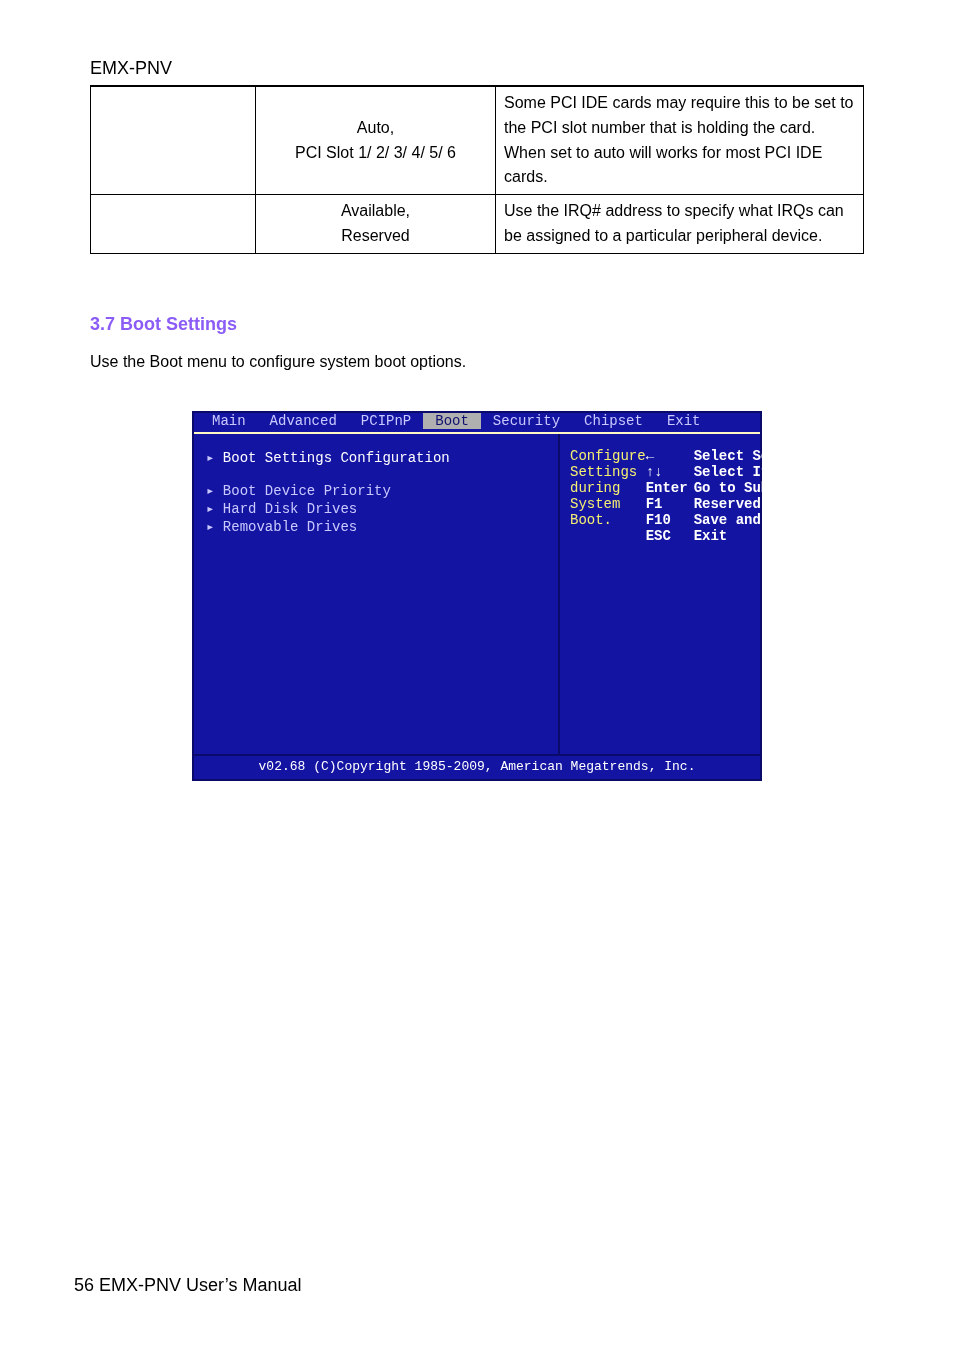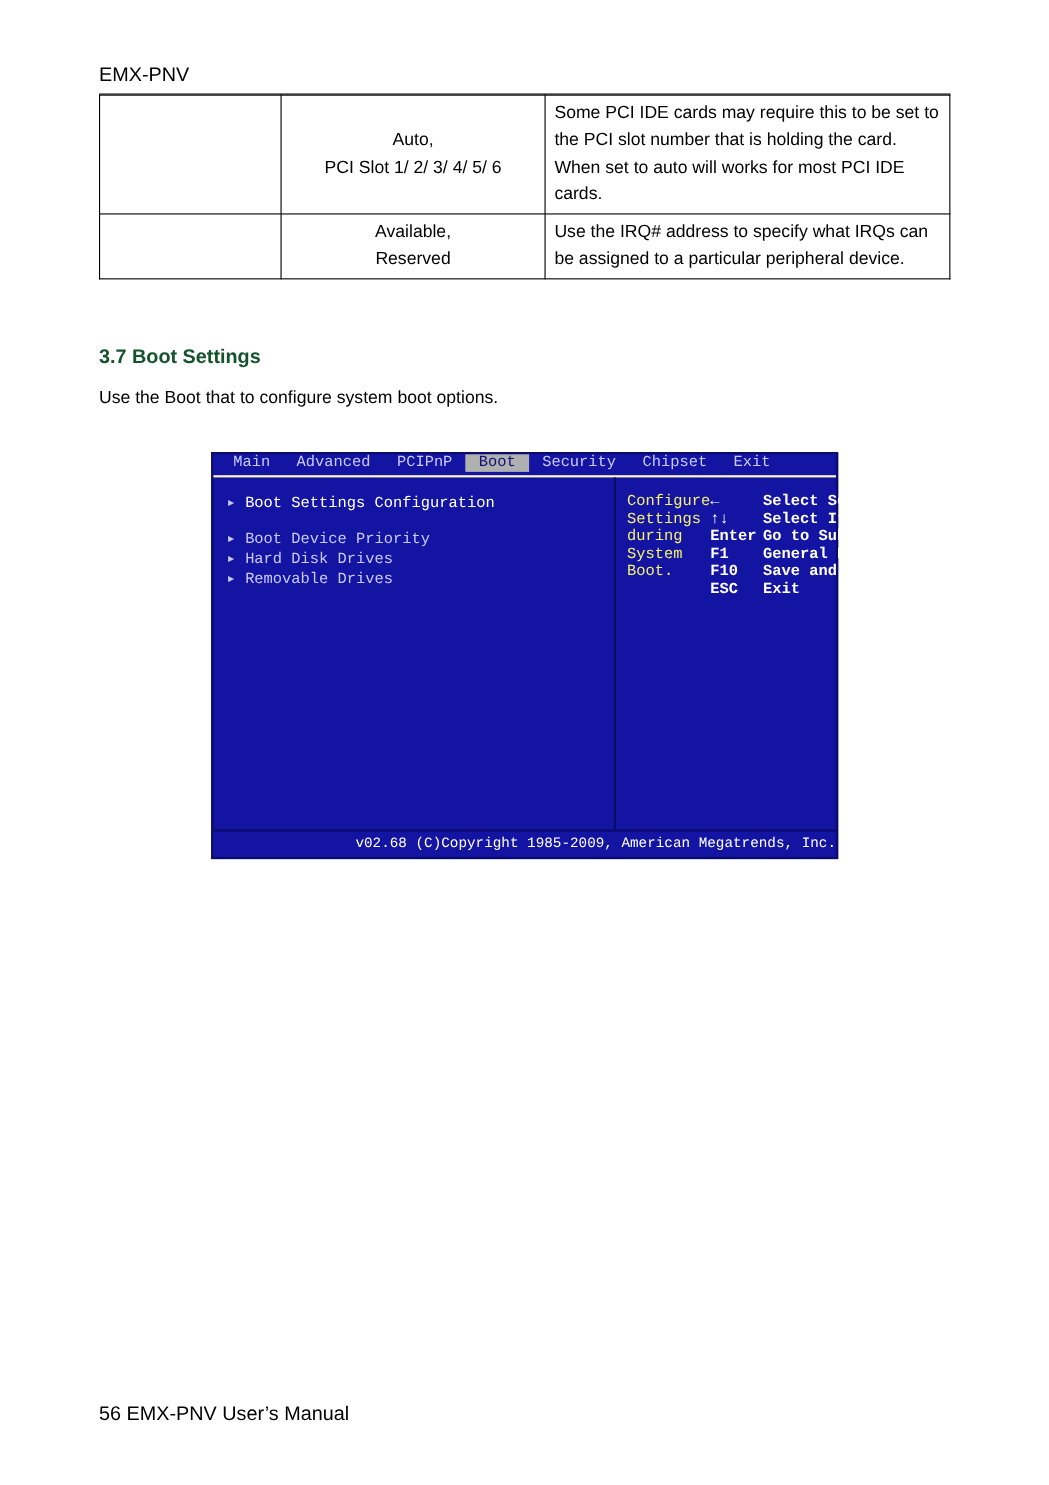--- a/index.html
+++ b/index.html
@@ -5,40 +5,40 @@
   * { box-sizing: border-box; margin: 0; padding: 0; }
   html, body { width: 954px; background: #fff; font-family: Arial, Helvetica, sans-serif; color: #000; }
   .page { width: 954px; min-height: 1350px; padding: 0 90px 0 90px; position: relative; }
   .header-title { font-size: 18px; padding-top: 58px; padding-bottom: 6px; }
   .header-rule { border: none; border-top: 1.5px solid #000; margin-bottom: 0; }
   table.desc { width: 100%; border-collapse: collapse; font-size: 16px; line-height: 1.55; }
   table.desc td { border: 1px solid #000; padding: 4px 8px; vertical-align: middle; }
   table.desc td.c0 { width: 165px; }
   table.desc td.c1 { width: 240px; text-align: center; }
   table.desc td.c2 { }
-  .section-heading { color: #14532d; font-size: 18px; font-weight: bold; margin-top: 60px; margin-bottom: 18px; }
+  .section-heading { color: #8b5cf6; font-size: 18px; font-weight: bold; margin-top: 60px; margin-bottom: 18px; }
   .section-body { font-size: 16px; margin-bottom: 40px; }
   .bios-wrap { display:flex; justify-content:center; }
   .bios { width: 570px; border: 2px solid #0a0a6a; background: #1414a3; font-family: "Courier New", monospace; font-size: 14px; color:#fff; }
   .bios-title { text-align:center; color:#fff; font-weight:bold; padding: 2px 0 0 0; background:#1414a3; letter-spacing:0.5px; }
   .bios-menu { display:flex; background:#1414a3; color:#c9c9ff; padding: 0 6px 3px 6px; gap: 0; border-bottom: 2px solid #fef9c3; }
   .bios-menu div { padding: 0 12px; }
   .bios-menu .active { background:#b0b0b0; color:#101070; }
   .bios-body { display:flex; }
   .bios-left { flex: 1; border-right: 2px solid #0a0a6a; padding: 14px 12px 60px 12px; min-height: 320px; }
   .bios-right { width: 200px; padding: 14px 10px 14px 10px; display:flex; flex-direction:row; justify-content:space-between; }
   .bios-heading { color:#fff; margin-bottom: 14px; }
   .bios-item { color:#c9c9ff; margin: 1px 0; white-space: pre; }
   .bios-selected { color:#fff; }
   .pointer { color:#c9c9ff; }
   .help-yellow { color:#f5f070; }
   .help-line { color:#fff; white-space: pre; font-weight: bold; }
   .help-key { color:#fff; display:inline-block; width:48px; }
-  .bios-footer { text-align:right; color:#fff; background:#1414a3; padding: 3px 0 5px 0; border-top: 2px solid #0a0a6a; font-size:13px; }
-  .page-footer { position:absolute; bottom: 54px; left: 90px; font-size: 18px; }
+  .bios-footer { text-align:center; color:#fff; background:#1414a3; padding: 3px 0 5px 0; border-top: 2px solid #0a0a6a; font-size:13px; }
+  .page-footer { position:absolute; bottom: 54px; left: 74px; font-size: 18px; }
 </style>
 </head>
 <body>
 <div class="page">
 
   <div class="header-title">EMX-PNV</div>
   <hr class="header-rule">
 
   <table class="desc">
     <tbody>
@@ -51,21 +51,21 @@
     <tr>
       <td class="c0"></td>
       <td class="c1"><span style="white-space:pre-line;">Available,
 Reserved</span></td>
       <td class="c2">Use the IRQ# address to specify what IRQs can be assigned to a particular peripheral device.</td>
     </tr>
   </tbody>
     </table>
 
   <div class="section-heading">3.7 Boot Settings</div>
-  <div class="section-body">Use the Boot that to configure system boot options.</div>
+  <div class="section-body">Use the Boot menu to configure system boot options.</div>
 
   <div class="bios-wrap">
     <div class="bios">
       <div class="bios-menu">
         <div>Main</div>
         <div>Advanced</div>
         <div>PCIPnP</div>
         <div class="active">Boot</div>
         <div>Security</div>
         <div>Chipset</div>
@@ -81,21 +81,21 @@
         </div>
         <div class="bios-right">
           <div>
             <div class="help-yellow">Configure Settings</div>
             <div class="help-yellow">during System Boot.</div>
           </div>
           <div>
             <div class="help-line"><span class="help-key">←</span><span>Select Screen</span></div>
             <div class="help-line"><span class="help-key">↑↓</span><span>Select Item</span></div>
             <div class="help-line"><span class="help-key">Enter</span><span>Go to Sub Screen</span></div>
-            <div class="help-line"><span class="help-key">F1</span><span>General Boot</span></div>
+            <div class="help-line"><span class="help-key">F1</span><span>Reserved Help</span></div>
             <div class="help-line"><span class="help-key">F10</span><span>Save and Exit</span></div>
             <div class="help-line"><span class="help-key">ESC</span><span>Exit</span></div>
           </div>
         </div>
       </div>
       <div class="bios-footer">v02.68 (C)Copyright 1985-2009, American Megatrends, Inc.</div>
     </div>
   </div>
 
   <div class="page-footer">56 EMX-PNV User’s Manual</div>

